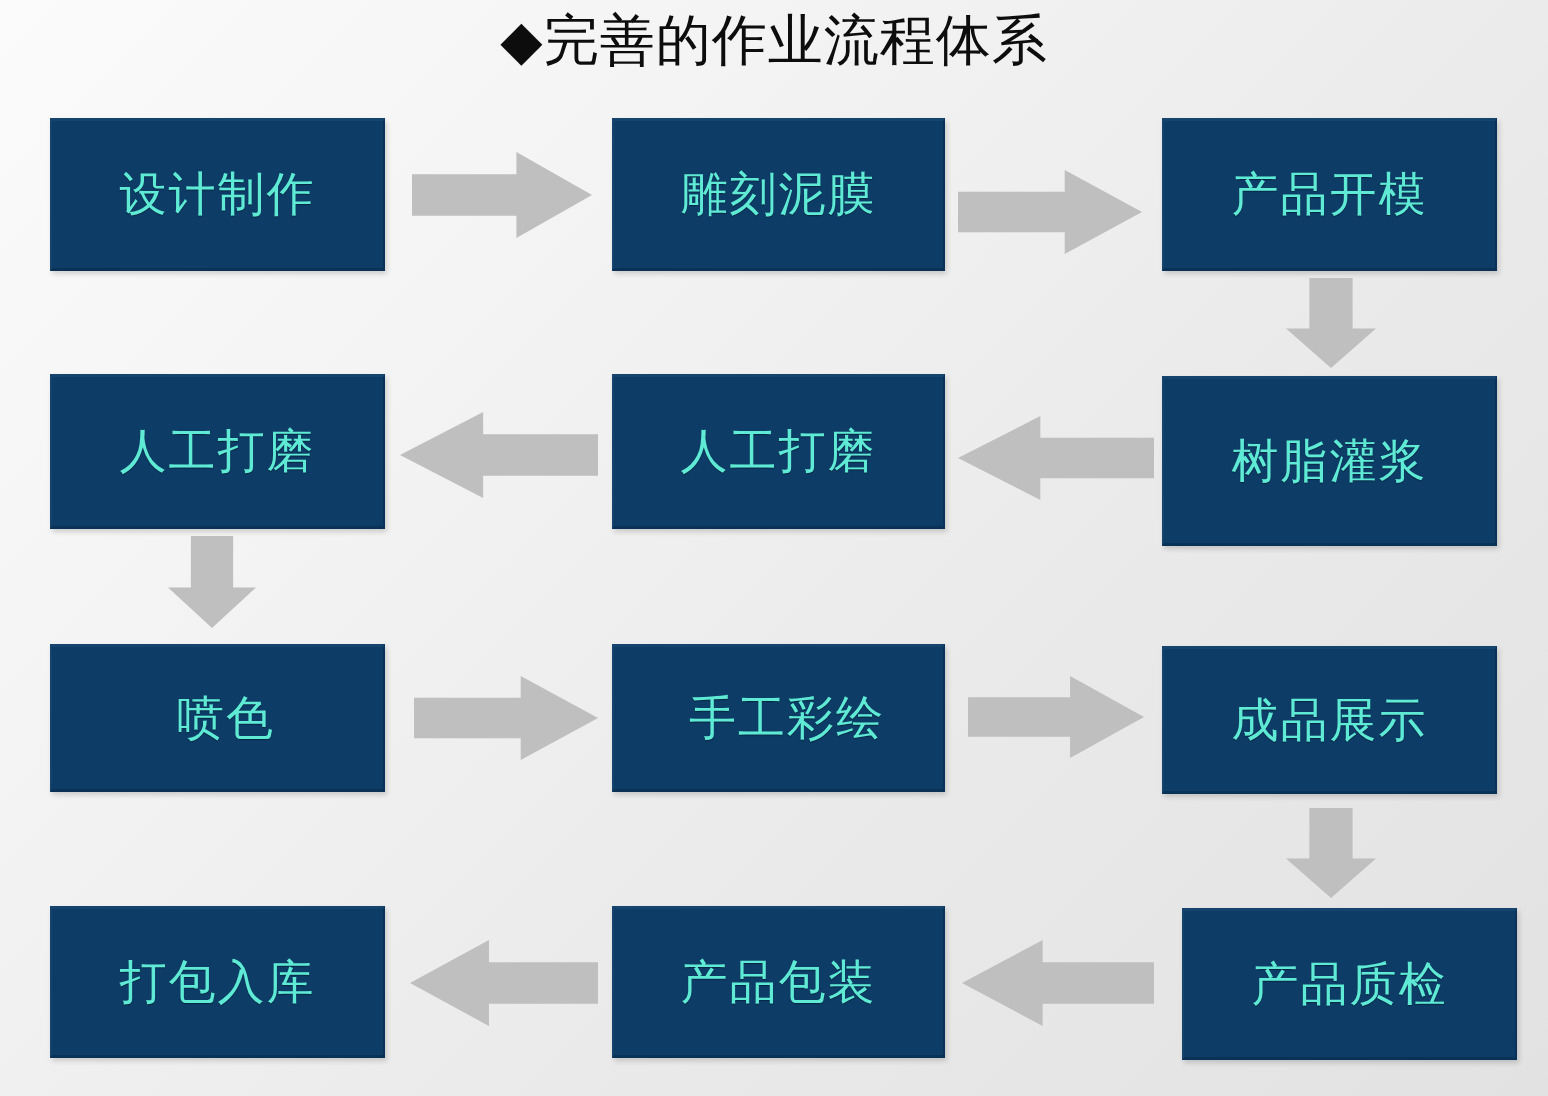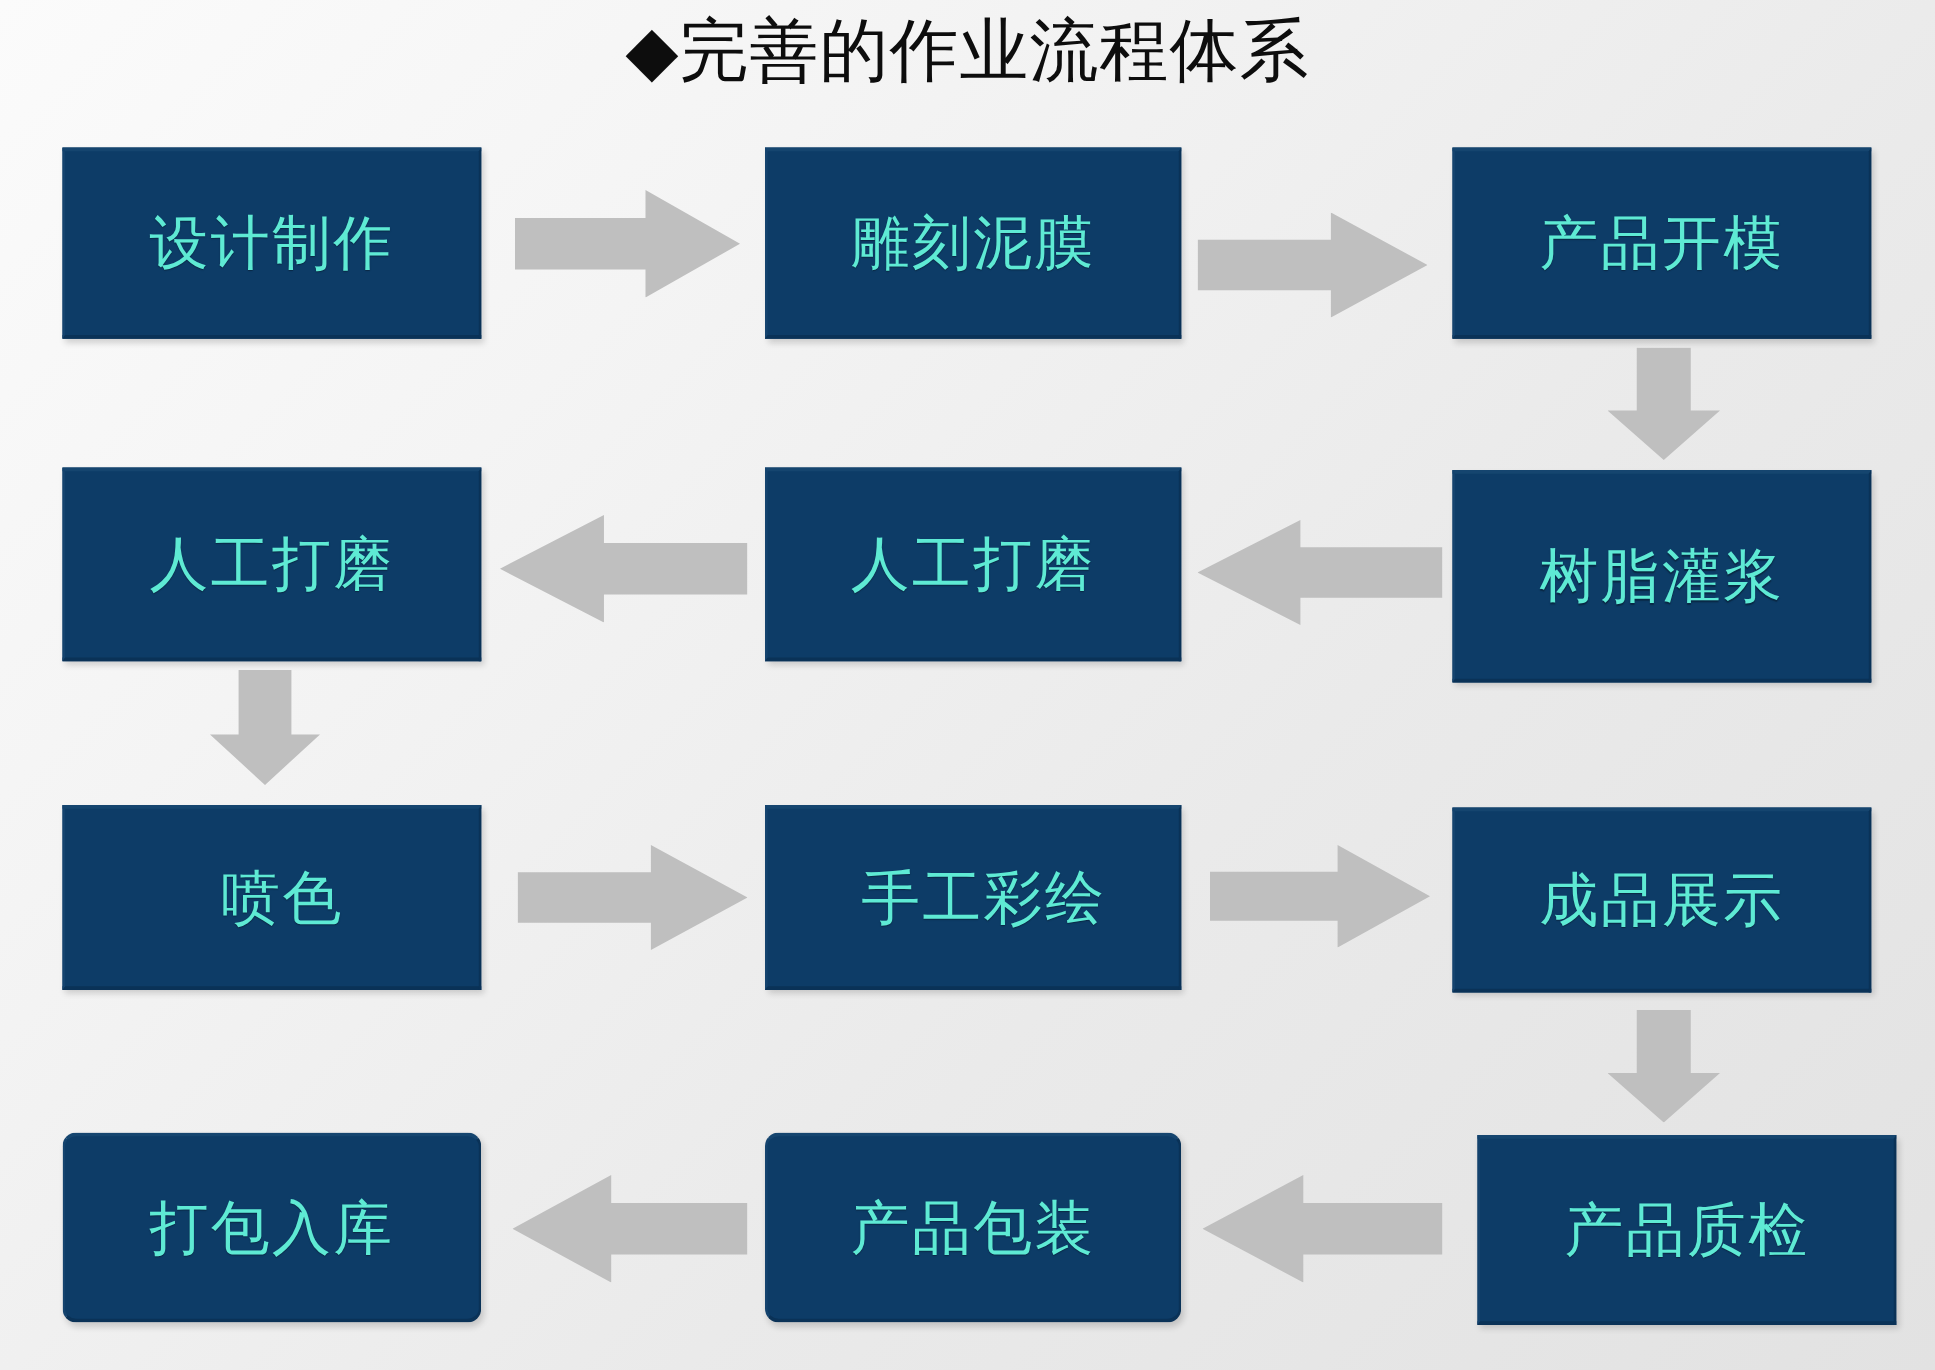--- a/index.html
+++ b/index.html
@@ -65,21 +65,21 @@
 
   
   .col-1 { left: 50px;   width: 335px; }
   .col-2 { left: 612px;  width: 333px; }
   .col-3 { left: 1162px; width: 335px; }
 
   
   .row-1 { top: 118px; height: 153px; }
   .row-2 { top: 374px; height: 155px; }
   .row-3 { top: 644px; height: 148px; padding-left: 17px; }
-  .row-4 { top: 906px; height: 152px; border-radius: 11px; }
+  .row-4 { top: 906px; height: 152px; }
 
   
   .node.r2c3 { top: 376px; height: 170px; }
   .node.r3c3 { top: 646px; height: 148px; }
   .node.r4c3 { top: 908px; height: 152px; margin-left: 20px; }
 
   
   .arrow {
     position: absolute;
     background: #bfbfbf;

